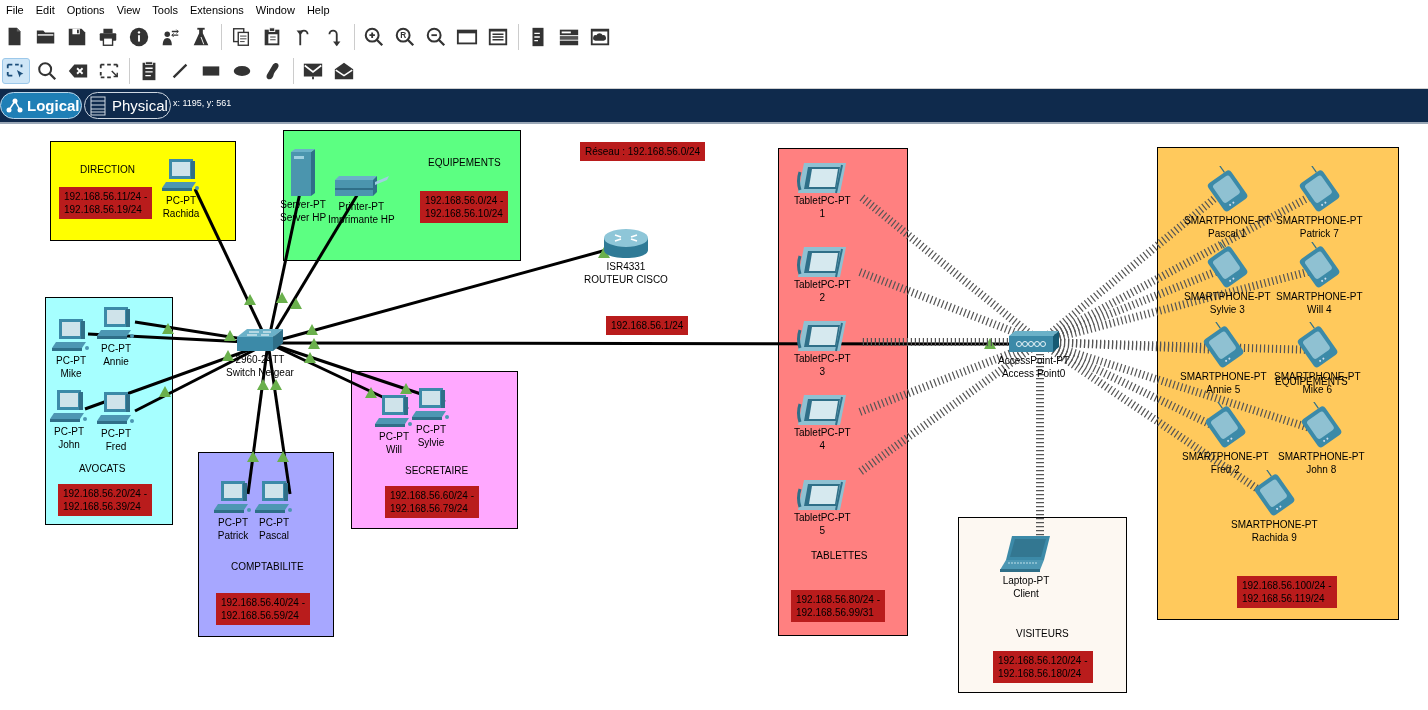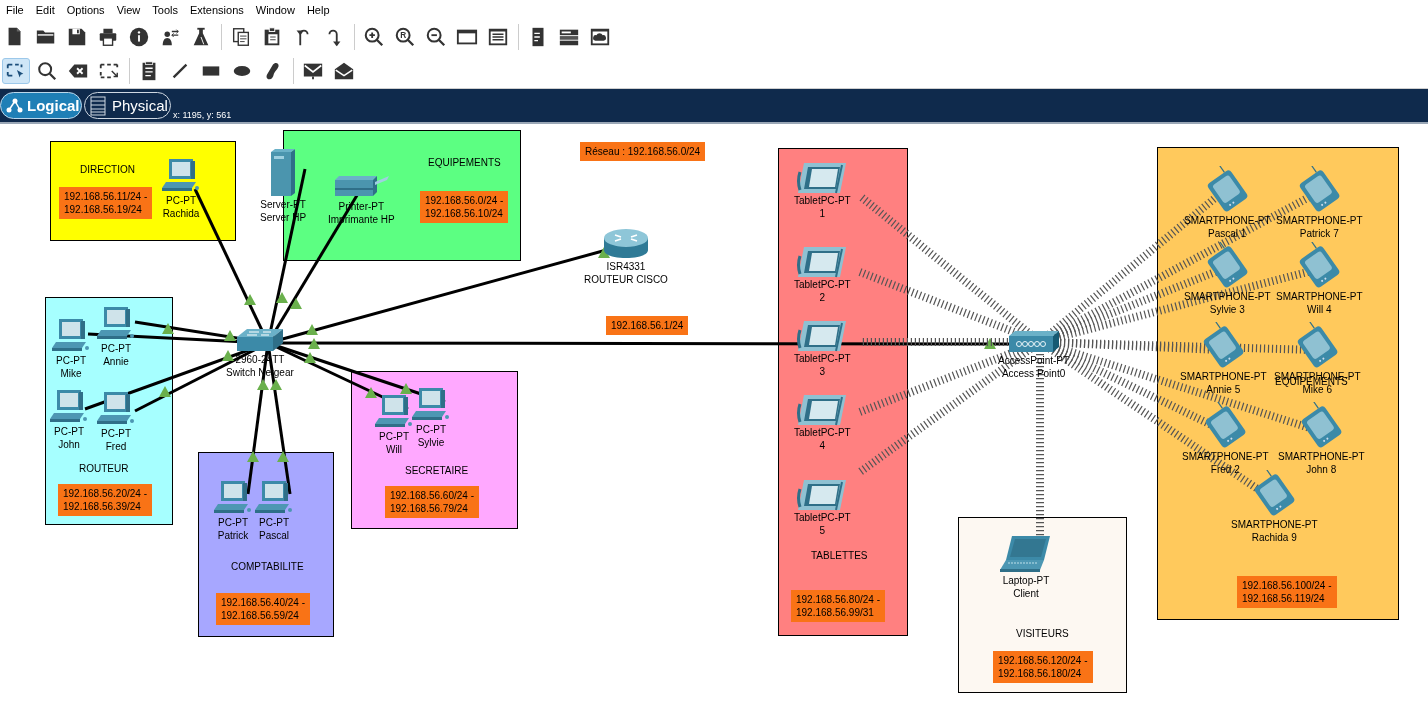--- a/index.html
+++ b/index.html
@@ -11,25 +11,25 @@
   .tb1{top:20px;}
   .tb2{top:54px;}
   .tbtn{width:30px;height:28px;display:flex;align-items:center;justify-content:center;margin-right:1px;}
   .tbtn svg{width:22px;height:22px;}
   .tsep{width:1px;height:26px;background:#ccc;margin:0 4px;}
   .tbtn.active{background:#cfe6f7;border:1px solid #9cc8ea;border-radius:3px;width:26px;height:24px;margin:0 2px;}
   .modebar{position:absolute;left:0;top:89px;width:1428px;height:33px;background:#0f2a4c;border-bottom:2px solid #9aa7b6;text-align:right;}
   .pill{position:absolute;top:3px;height:25px;border-radius:14px;display:flex;align-items:center;font-size:15px;color:#fff;}
   .pill-log{left:0;width:80px;background:#1f7fb6;border:1px solid #bcd8ec;font-weight:bold;}
   .pill-phy{left:84px;width:85px;border:1px solid #cfd8e2;background:#0f2a4c;}
-  .coords{position:absolute;left:173px;top:21px;font-size:9px;color:#fff;}
+  .coords{position:absolute;left:173px;top:9px;font-size:9px;color:#fff;}
   .canvas{position:absolute;left:0;top:124px;width:1428px;height:586px;background:#fff;}
   .zone{position:absolute;border:1px solid #000;box-sizing:border-box;}
   .ztitle{position:absolute;font-size:10px;color:#000;text-align:center;}
-  .iplbl{position:absolute;background:#f97316;font-size:10px;color:#000;padding:3px 5px;line-height:13px;white-space:nowrap;}
+  .iplbl{position:absolute;background:#b91c1c;font-size:10px;color:#000;padding:3px 5px;line-height:13px;white-space:nowrap;}
   .dev{position:absolute;text-align:center;font-size:10px;color:#000;line-height:13px;white-space:nowrap;}
   .dev svg{display:block;margin:0 auto;}
   .dlabel{display:block;}
   svg.links{position:absolute;left:0;top:0;}
 </style>
 </head>
 <body>
 
 <div class="menubar">
   <span>File</span>
@@ -335,21 +335,21 @@
       <div>192.168.56.11/24 -</div>
       <div>192.168.56.19/24</div>
     </div>
 
   <div class="ztitle" style="left:428px;top:33px">EQUIPEMENTS</div>
   <div class="iplbl" style="left:420px;top:67px">
       <div>192.168.56.0/24 -</div>
       <div>192.168.56.10/24</div>
     </div>
 
-  <div class="ztitle" style="left:79px;top:339px">ROUTEUR</div>
+  <div class="ztitle" style="left:79px;top:339px">AVOCATS</div>
   <div class="iplbl" style="left:58px;top:360px">
       <div>192.168.56.20/24 -</div>
       <div>192.168.56.39/24</div>
     </div>
 
   <div class="ztitle" style="left:231px;top:437px">COMPTABILITE</div>
   <div class="iplbl" style="left:216px;top:469px">
       <div>192.168.56.40/24 -</div>
       <div>192.168.56.59/24</div>
     </div>
@@ -382,21 +382,21 @@
 
   <div id="devices">
       <div class="dev" style="left: 161px; top: 34px;"><span><svg width="40" height="36" viewBox="0 0 40 36">
             <rect x="8" y="1" width="24" height="20" fill="#3c8aa8"></rect>
             <rect x="11" y="4" width="18" height="14" fill="#cfe3ea"></rect>
             <rect x="30" y="3" width="4" height="18" fill="#2f6f88"></rect>
             <path d="M5 24h30l-4 6H1z" fill="#4d97b3"></path>
             <rect x="1" y="30" width="30" height="3" fill="#2f6f88"></rect>
             <circle cx="36" cy="30" r="2" fill="#4d97b3"></circle>
           </svg></span><span class="dlabel">PC-PT</span><span class="dlabel">Rachida</span></div>
-      <div class="dev" style="left: 260px; top: 24px;"><span><svg width="30" height="50" viewBox="0 0 30 50">
+      <div class="dev" style="left: 280px; top: 24px;"><span><svg width="30" height="50" viewBox="0 0 30 50">
             <rect x="3" y="4" width="20" height="44" fill="#4b95ae"></rect>
             <path d="M23 4l4-3v44l-4 3z" fill="#2f6f88"></path>
             <path d="M3 4l4-3h20l-4 3z" fill="#6bb1c8"></path>
             <rect x="6" y="8" width="10" height="3" fill="#9fd0e0"></rect>
           </svg></span><span class="dlabel">Server-PT</span><span class="dlabel">Server HP</span></div>
       <div class="dev" style="left: 328px; top: 48px;"><span><svg width="60" height="28" viewBox="0 0 60 28">
             <path d="M4 8h38v16H4z" fill="#4b95ae"></path>
             <path d="M4 8l4-4h38l-4 4z" fill="#6bb1c8"></path>
             <path d="M42 8l4-4v16l-4 4z" fill="#2f6f88"></path>
             <path d="M44 10l14-6-2 4-12 5z" fill="#9fd0e0"></path>

